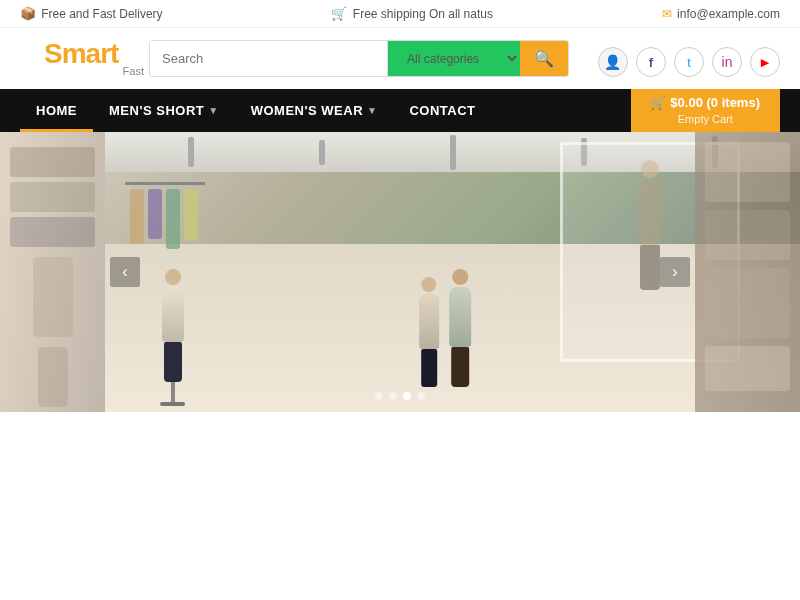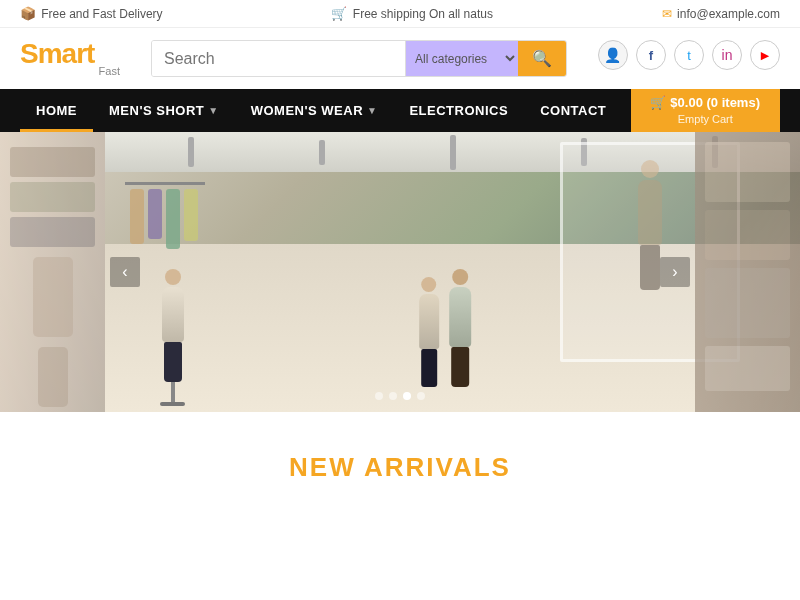--- a/index.html
+++ b/index.html
@@ -16,24 +16,25 @@
       font-size: 12px;
       color: #555;
     }
     .top-bar-item { display: flex; align-items: center; gap: 5px; }
     .top-bar-icon { color: #f5a623; font-size: 13px; }
     .top-bar-email-icon { color: #f5a623; }
 
     
     .header {
       display: flex;
-      align-items: flex-start;
+      align-items: flex-end;
       padding: 12px 20px;
       background: #fff;
-      gap: 31px;
+      gap: 5px;
+      margin-left: 24px;
     }
     .logo {
       display: flex;
       flex-direction: column;
       line-height: 1;
       min-width: 100px;
     }
     .logo-main {
       font-size: 28px;
       font-weight: bold;
@@ -52,30 +53,30 @@
       flex: 1;
       border: 1px solid #ddd;
       border-radius: 3px;
       overflow: hidden;
       max-width: 420px;
     }
     .search-input {
       flex: 1;
       border: none;
       padding: 8px 12px;
-      font-size: 16px;
+      font-size: 13px;
       outline: none;
       color: #999;
     }
     .search-category {
       border: none;
       border-left: 1px solid #ddd;
-      padding: 8px 5px;
+      padding: 8px 15px;
       font-size: 12px;
-      background: #c4b5fd;
+      background: #22c55e;
       color: #555;
       cursor: pointer;
       outline: none;
     }
     .search-btn {
       background: #f5a623;
       border: none;
       padding: 8px 14px;
       color: #fff;
       font-size: 16px;
@@ -329,23 +330,20 @@
   </a>
   <a class="nav-item">
     <span>MEN'S SHORT</span>
     <span class="nav-arrow">▼</span>
   </a>
   <a class="nav-item">
     <span>WOMEN'S WEAR</span>
     <span class="nav-arrow">▼</span>
   </a>
   <a class="nav-item">
-    <span>ELECTRONICS</span>
-  </a>
-  <a class="nav-item">
     <span>CONTACT</span>
   </a>
   <div class="nav-cart">
     <div>
       <span>🛒 </span>
       <span>$0.00</span>
       <span>(0 items)</span>
     </div>
     <div class="nav-cart-empty">Empty Cart</div>
   </div>
@@ -436,16 +434,13 @@
     <div class="slider-dots">
       <div class="dot"></div>
       <div class="dot"></div>
       <div class="dot active"></div>
       <div class="dot"></div>
     </div>
   </div>
 </div>
 
 <div class="new-arrivals">
-  <h2 class="new-arrivals-title">
-    <span style="color:#f5a623">NEW</span><span> ARRIVALS</span>
-  </h2>
 </div>
 
 </body></html>

